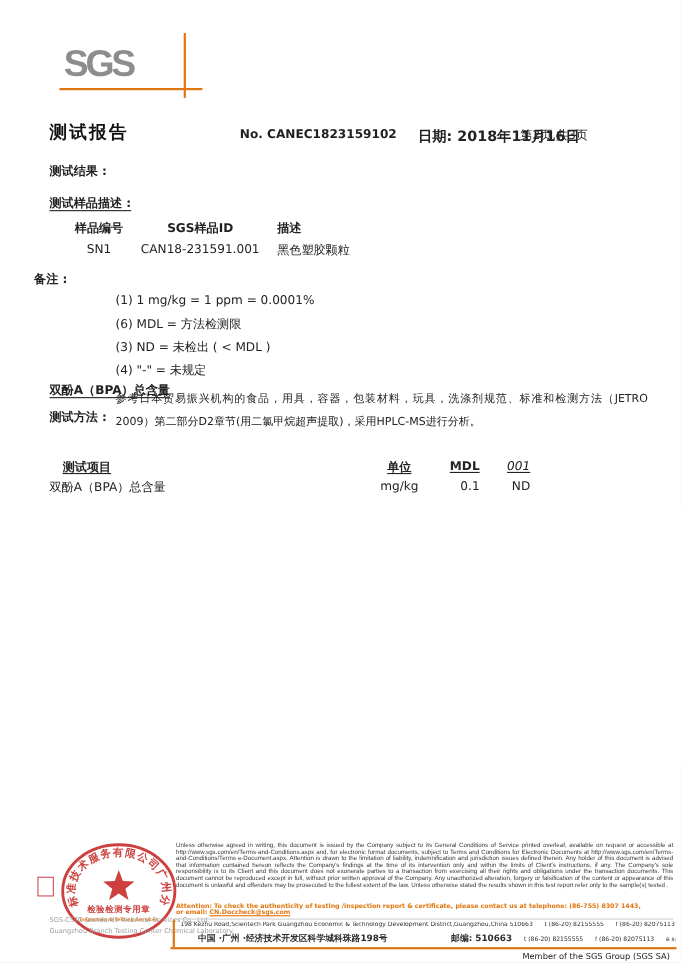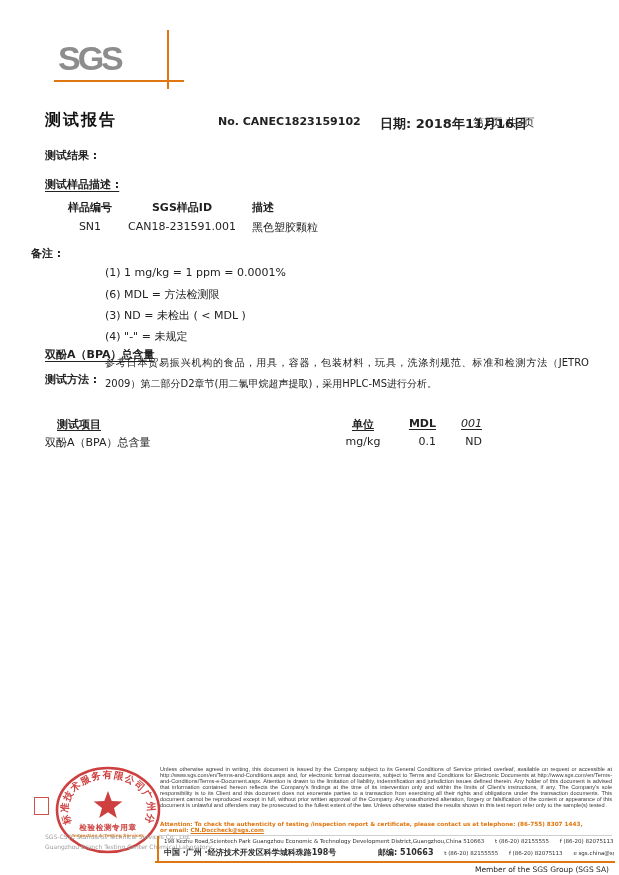--- a/index.html
+++ b/index.html
@@ -46,21 +46,21 @@
   .legal{position:absolute;left:160px;top:766px;width:452px;font-size:5.6px;line-height:6.05px;
     color:#3a3a3a;text-align:justify;font-family:"Liberation Sans","DejaVu Sans",sans-serif;}
   .attention{position:absolute;left:160px;top:821px;width:452px;font-size:5.7px;line-height:6.3px;
     color:#e0760f;font-weight:bold;}
   .attention .mail{text-decoration:underline;}
   .addr-topline{position:absolute;left:158px;top:835px;width:454px;height:1px;background:#cfcfcf;}
   .addr-vline{position:absolute;left:157px;top:836px;width:2px;height:25px;background:#e0760f;}
   .addr{position:absolute;left:164px;width:450px;color:#2e2e2e;white-space:nowrap;overflow:hidden;}
   .addr-en{top:838px;font-size:5.5px;}
   .addr-cn{top:847px;font-size:5.5px;}
-  .addr-cn .street{font-size:8px;font-weight:bold;}
+  .addr-cn .street{font-size:8px;font-weight:bold;margin-left:16px;}
   .addr .gap{display:inline-block;width:9px;}
   .footer-hline{position:absolute;left:155px;top:861px;width:460px;height:2px;background:#e0760f;}
   .member{position:absolute;right:10px;top:865px;font-size:7.5px;color:#222;}
 
   
   .stamp{position:absolute;left:53px;top:766px;width:110px;height:88px;opacity:.92;}
   .stamp-box{position:absolute;left:34px;top:797px;width:13px;height:16px;border:1px solid #c9302f;opacity:.85;}
   .lab-line{position:absolute;left:45px;font-size:6px;color:#9b9b9b;white-space:nowrap;}
   .lab-1{top:833px;}
   .lab-2{top:843px;}

